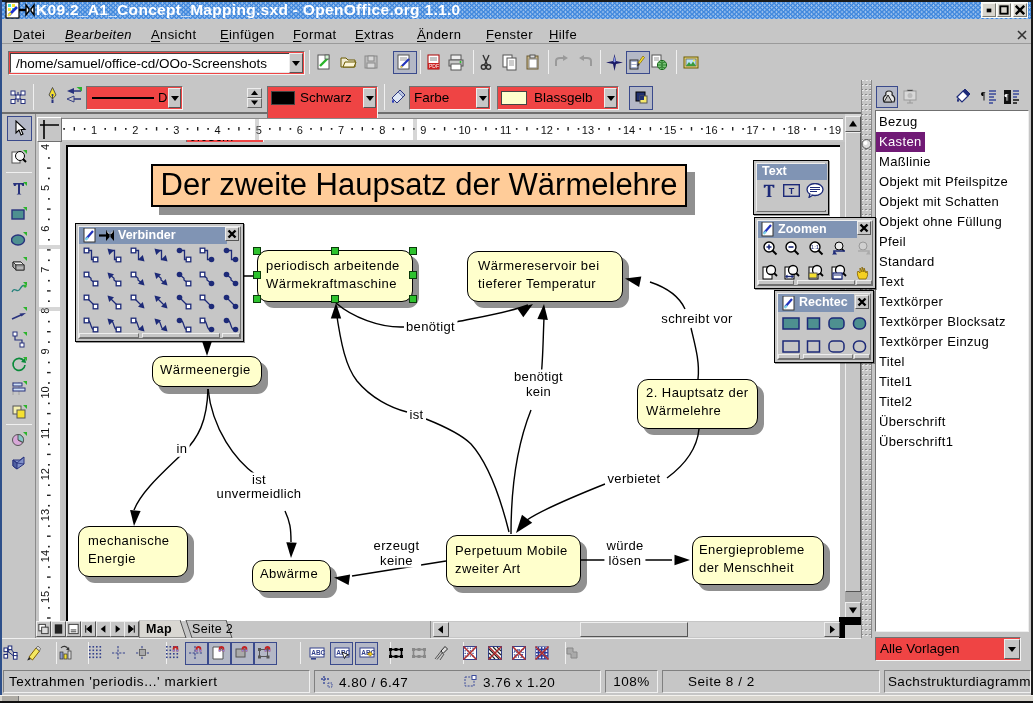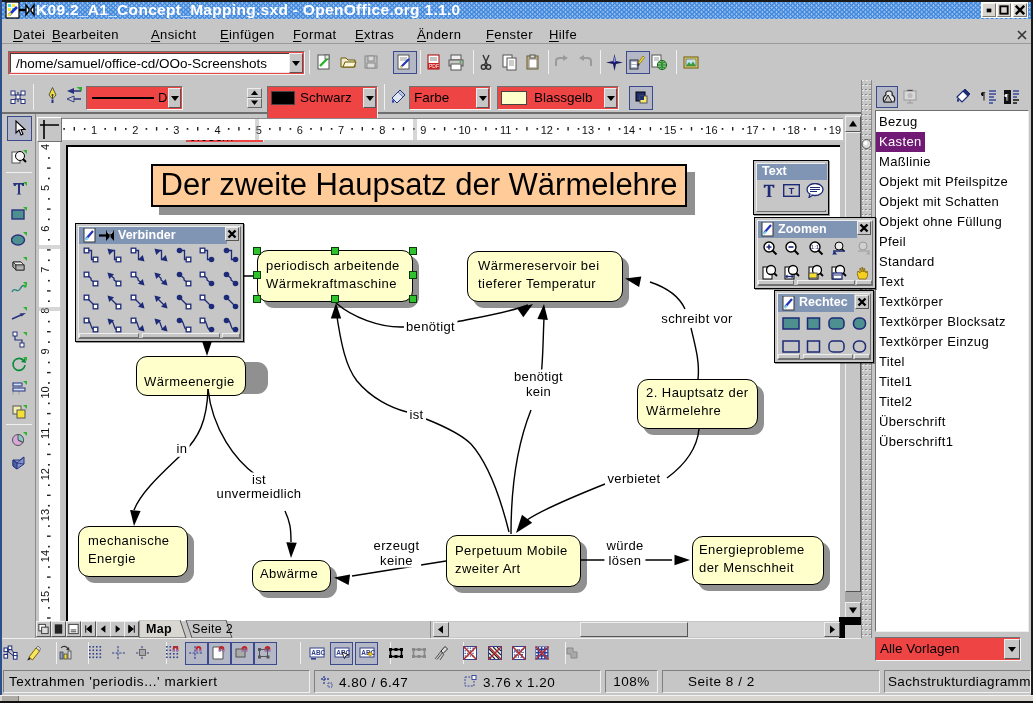--- a/index.html
+++ b/index.html
@@ -65,21 +65,21 @@
       </svg>
     </div>
     <div class="abs" style="left:1013px;top:3px;width:14px;height:14px;background:#d8d5ce;border:1px solid #f5f4f0;border-right-color:#7a7a72;border-bottom-color:#7a7a72;outline:1px solid #fdfdfb;">
     <svg width="12" height="12" viewBox="0 0 13 13" style="margin:0">
         <path d="M2,2 L11,11 M11,2 L2,11" stroke="#000" stroke-width="2.6"></path>
         <path d="M2,2 L11,11 M11,2 L2,11" stroke="#000" stroke-width="1.4"></path>
       </svg>
     </div>
     <div class="abs" style="left:2px;top:19px;width:1029px;height:25px;background:#c6c6c6;border-bottom:1px solid #9a9a9a;"></div>
     <div class="menu-item" style="left:13px;top:27px;"><u>D</u>atei</div>
-    <div class="menu-item" style="left:52px;top:27px;"><u>B</u>earbeiten</div>
+    <div class="menu-item" style="left:65px;top:27px;font-style:italic;"><u>B</u>earbeiten</div>
     <div class="menu-item" style="left:151px;top:27px;"><u>A</u>nsicht</div>
     <div class="menu-item" style="left:220px;top:27px;"><u>E</u>infügen</div>
     <div class="menu-item" style="left:293px;top:27px;"><u>F</u>ormat</div>
     <div class="menu-item" style="left:355px;top:27px;"><u>E</u>xtras</div>
     <div class="menu-item" style="left:417px;top:27px;"><u>Ä</u>ndern</div>
     <div class="menu-item" style="left:486px;top:27px;"><u>F</u>enster</div>
     <div class="menu-item" style="left:549px;top:27px;"><u>H</u>ilfe</div>
     <svg class="abs" style="left:1016px;top:29px;" width="12" height="12" viewBox="0 0 12 12">
 <path d="M2,2 L10,10 M10,2 L2,10" stroke="#333" stroke-width="1.6"></path>
     </svg>
@@ -467,21 +467,21 @@
     </div>
     <div class="abs" style="left:62px;top:142px;width:783px;height:479px;overflow:hidden;">
       <div class="abs" style="left:97px;top:30px;width:536px;height:43px;background:#909090;"></div>
       <div class="abs" style="left:89px;top:22px;width:536px;height:43px;background:#ffcc99;border:2.5px solid #000;
  font-size:31px;color:#000;text-align:center;line-height:38px;">Der zweite Haupsatz der Wärmelehre</div>
       <div class="nshadow" style="left:201px;top:114px;width:156px;height:52px;"></div>
       <div class="node" style="left:195px;top:108px;width:156px;height:52px;padding-left:8px;padding-top:6px;">periodisch arbeitende<br>Wärmekraftmaschine</div>
       <div class="nshadow" style="left:411px;top:115px;width:156px;height:51px;"></div>
       <div class="node" style="left:405px;top:109px;width:156px;height:51px;padding-left:10px;padding-top:5px;">Wärmereservoir bei<br>tieferer Temperatur</div>
       <div class="nshadow" style="left:96px;top:220px;width:110px;height:32px;"></div>
-      <div class="node" style="left:74px;top:214px;width:110px;height:40px;padding-left:7px;padding-top:16px;">Wärmeenergie</div>
+      <div class="node" style="left:90px;top:214px;width:110px;height:31px;padding-left:7px;padding-top:4px;">Wärmeenergie</div>
       <div class="nshadow" style="left:581px;top:243px;width:121px;height:50px;"></div>
       <div class="node" style="left:575px;top:237px;width:121px;height:50px;padding-left:8px;padding-top:4px;">2. Hauptsatz der<br>Wärmelehre</div>
       <div class="nshadow" style="left:22px;top:390px;width:110px;height:51px;"></div>
       <div class="node" style="left:16px;top:384px;width:110px;height:51px;padding-left:9px;padding-top:5px;">mechanische<br>Energie</div>
       <div class="nshadow" style="left:196px;top:424px;width:79px;height:32px;"></div>
       <div class="node" style="left:190px;top:418px;width:79px;height:32px;padding-left:7px;padding-top:4px;">Abwärme</div>
       <div class="nshadow" style="left:390px;top:399px;width:135px;height:52px;"></div>
       <div class="node" style="left:384px;top:393px;width:135px;height:52px;padding-left:8px;padding-top:6px;">Perpetuum Mobile<br>zweiter Art</div>
       <div class="nshadow" style="left:636px;top:400px;width:132px;height:49px;"></div>
       <div class="node" style="left:630px;top:394px;width:132px;height:49px;padding-left:6px;padding-top:4px;">Energieprobleme<br>der Menschheit</div>

